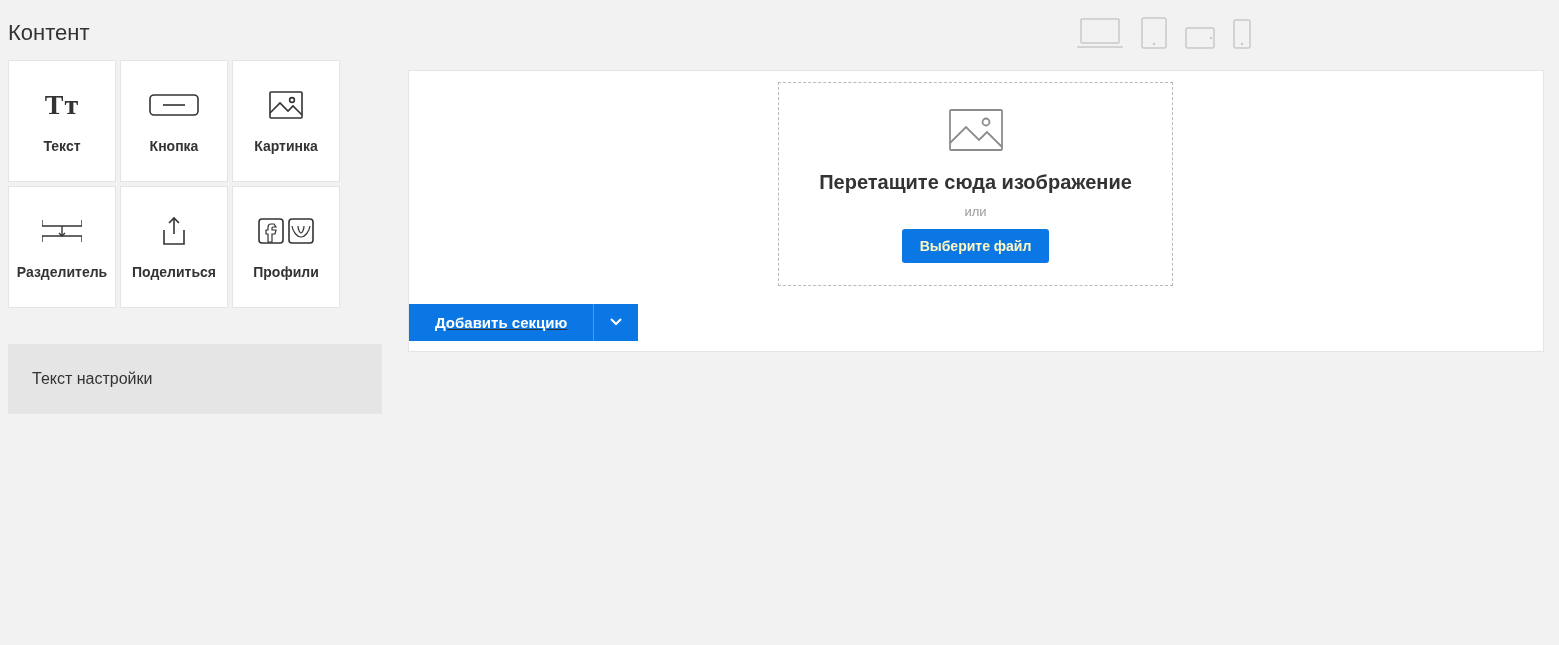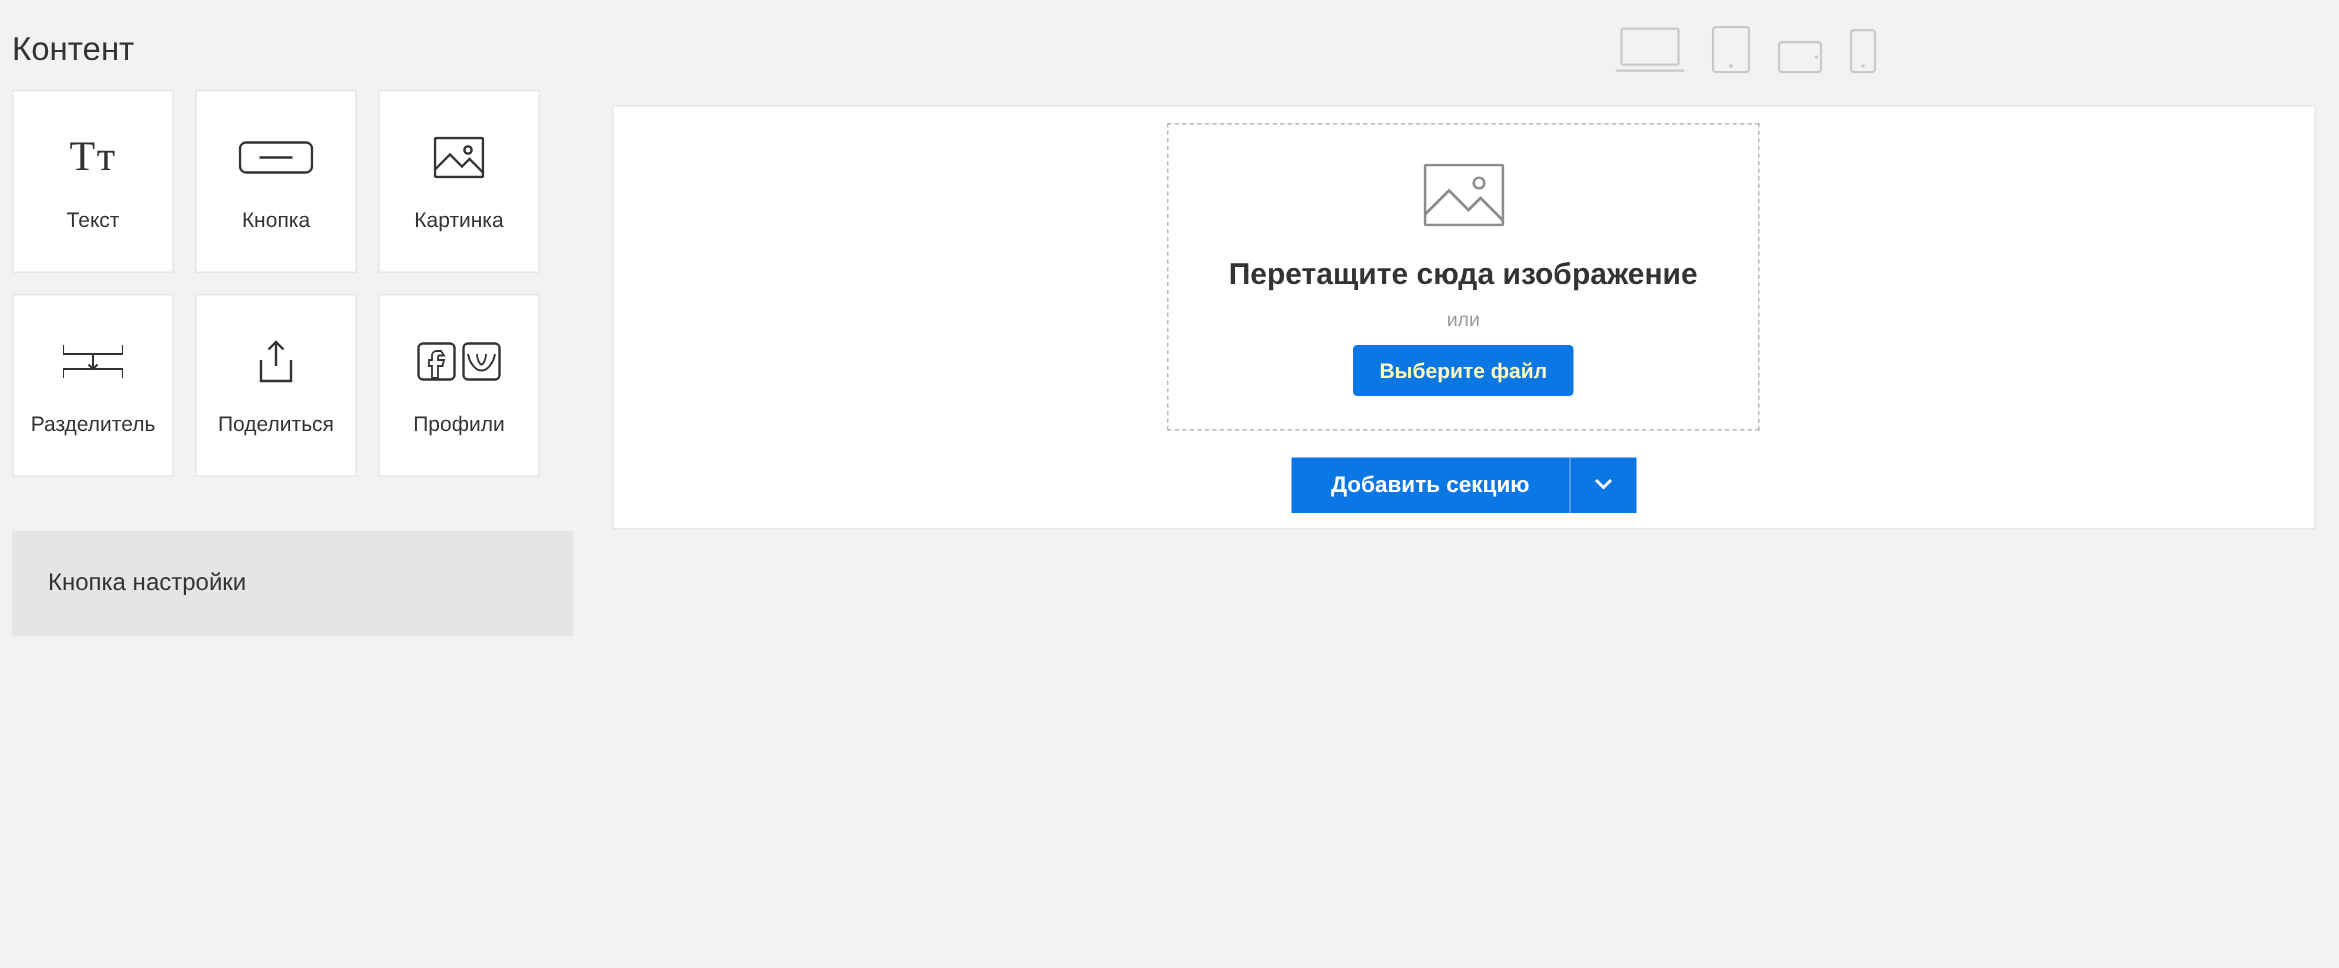--- a/index.html
+++ b/index.html
@@ -42,22 +42,23 @@
     padding: 0 0 0 8px;
   }
   .sidebar {
     width: 374px;
     display: flex;
     flex-direction: column;
   }
   .block-grid {
     display: grid;
     grid-template-columns: repeat(3, 108px);
-    gap: 14px;
+    gap: 4px;
     margin-top: 4px;
+    font-weight: bold;
   }
   .block-tile {
     background: #fff;
     border: 1px solid #e5e5e5;
     height: 122px;
     display: flex;
     flex-direction: column;
     align-items: center;
     justify-content: center;
     gap: 16px;
@@ -114,23 +115,23 @@
     color: #fef9c3;
     border: none;
     font-size: 14px;
     font-weight: 600;
     padding: 9px 18px;
     border-radius: 3px;
     cursor: pointer;
   }
   .add-section-row {
     display:flex;
-    justify-content:center;
     margin-top: 18px;
     margin-bottom: 10px;
+    text-decoration: underline;
   }
   .add-section {
     display:flex;
   }
   .add-section .btn-main {
     background:#0b77e4;
     color:#fff;
     border:none;
     font-size:15px;
     font-weight:600;
@@ -254,21 +255,21 @@
               <path d="M40 8 c0 4 2 7 3 7 c1 0 3-3 3-7" stroke-width="1.2"></path>
             </svg>
           </div>
           <span>Профили</span>
         </div>
 
 
       </div>
 
       <div class="general-settings">
-        <span>Кнопка настройки</span>
+        <span>Текст настройки</span>
       </div>
     </div>
 
     <div class="canvas-wrap">
       <div class="canvas">
         <div class="dropzone">
           <span>
             <svg width="54" height="42" viewBox="0 0 54 42" fill="none" stroke="#8c8c8c" stroke-width="1.8">
               <rect x="1" y="1" width="52" height="40" rx="1"></rect>
               <circle cx="37" cy="13" r="3.5"></circle>

